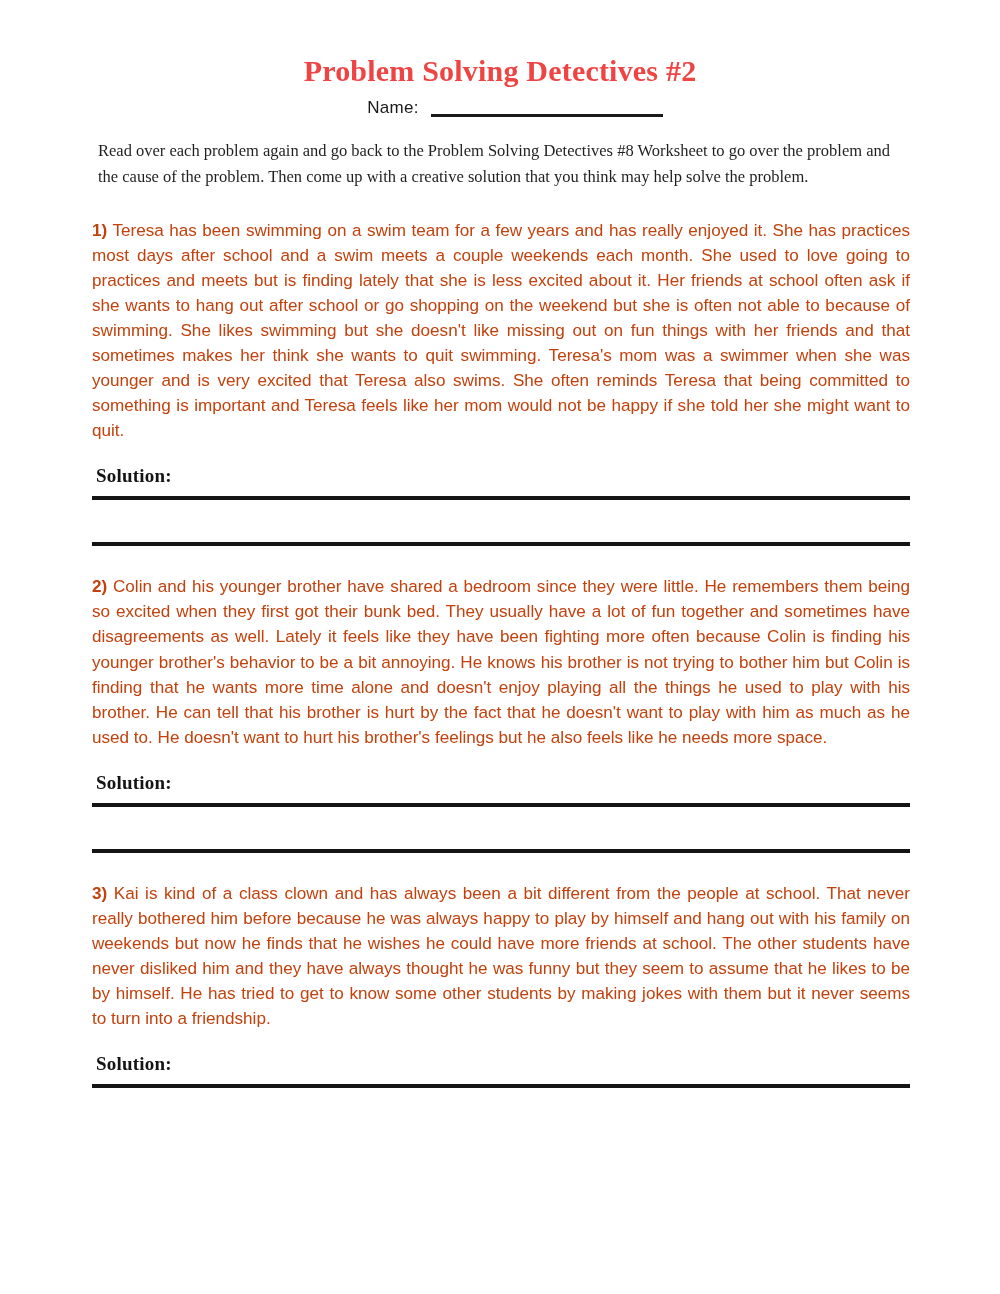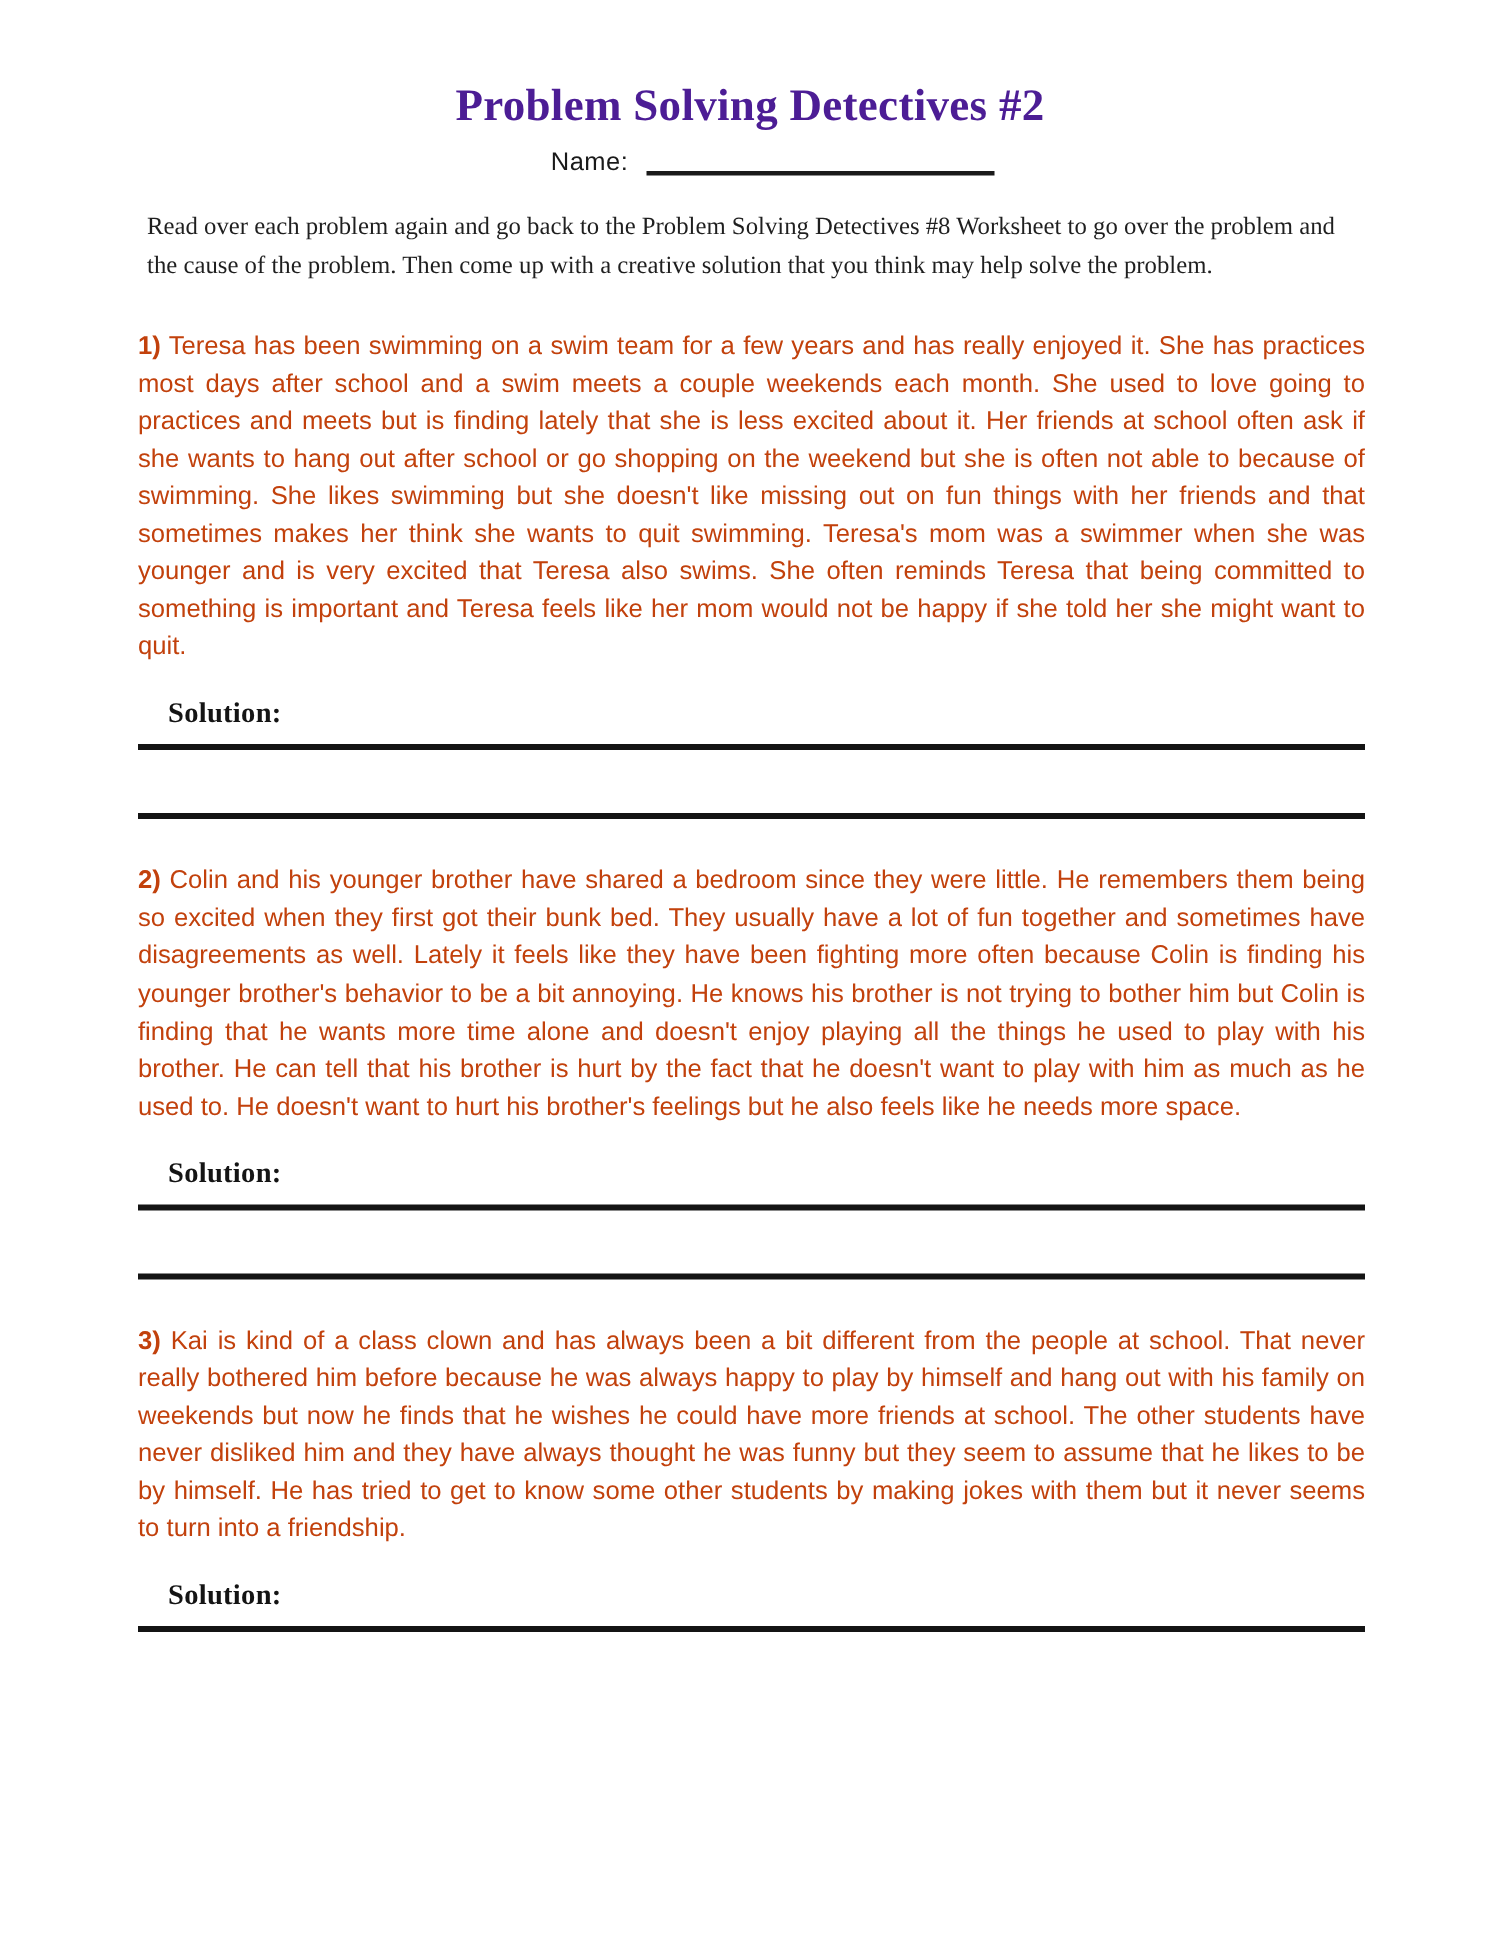--- a/index.html
+++ b/index.html
@@ -15,21 +15,21 @@
     margin: 0 auto;
     overflow: hidden;
     box-sizing: border-box;
   }
 
   
   .title {
     font-family: "Liberation Serif", "DejaVu Serif", serif;
     font-weight: bold;
     font-size: 30px;
-    color: #4c1d95;
+    color: #ef4444;
     text-align: center;
     letter-spacing: 0.2px;
     margin: 0;
     padding-top: 54px;
     line-height: 1.1;
   }
   .name-row {
     display: flex;
     align-items: flex-end;
     justify-content: center;
@@ -88,21 +88,21 @@
   .problem-num {
     font-weight: bold;
   }
 
   .solution-label {
     font-family: "Liberation Serif", "DejaVu Serif", serif;
     font-weight: bold;
     font-size: 19px;
     color: #141414;
     letter-spacing: 0.2px;
-    margin: 22px 0 0 16px;
+    margin: 22px 0 0 0;
     padding-left: 4px;
   }
   .answer-line {
     height: 4px;
     background: #141414;
     width: 818px;
   }
   .answer-line.first { margin-top: 9px; }
   .answer-line.second { margin-top: 42px; }
 

